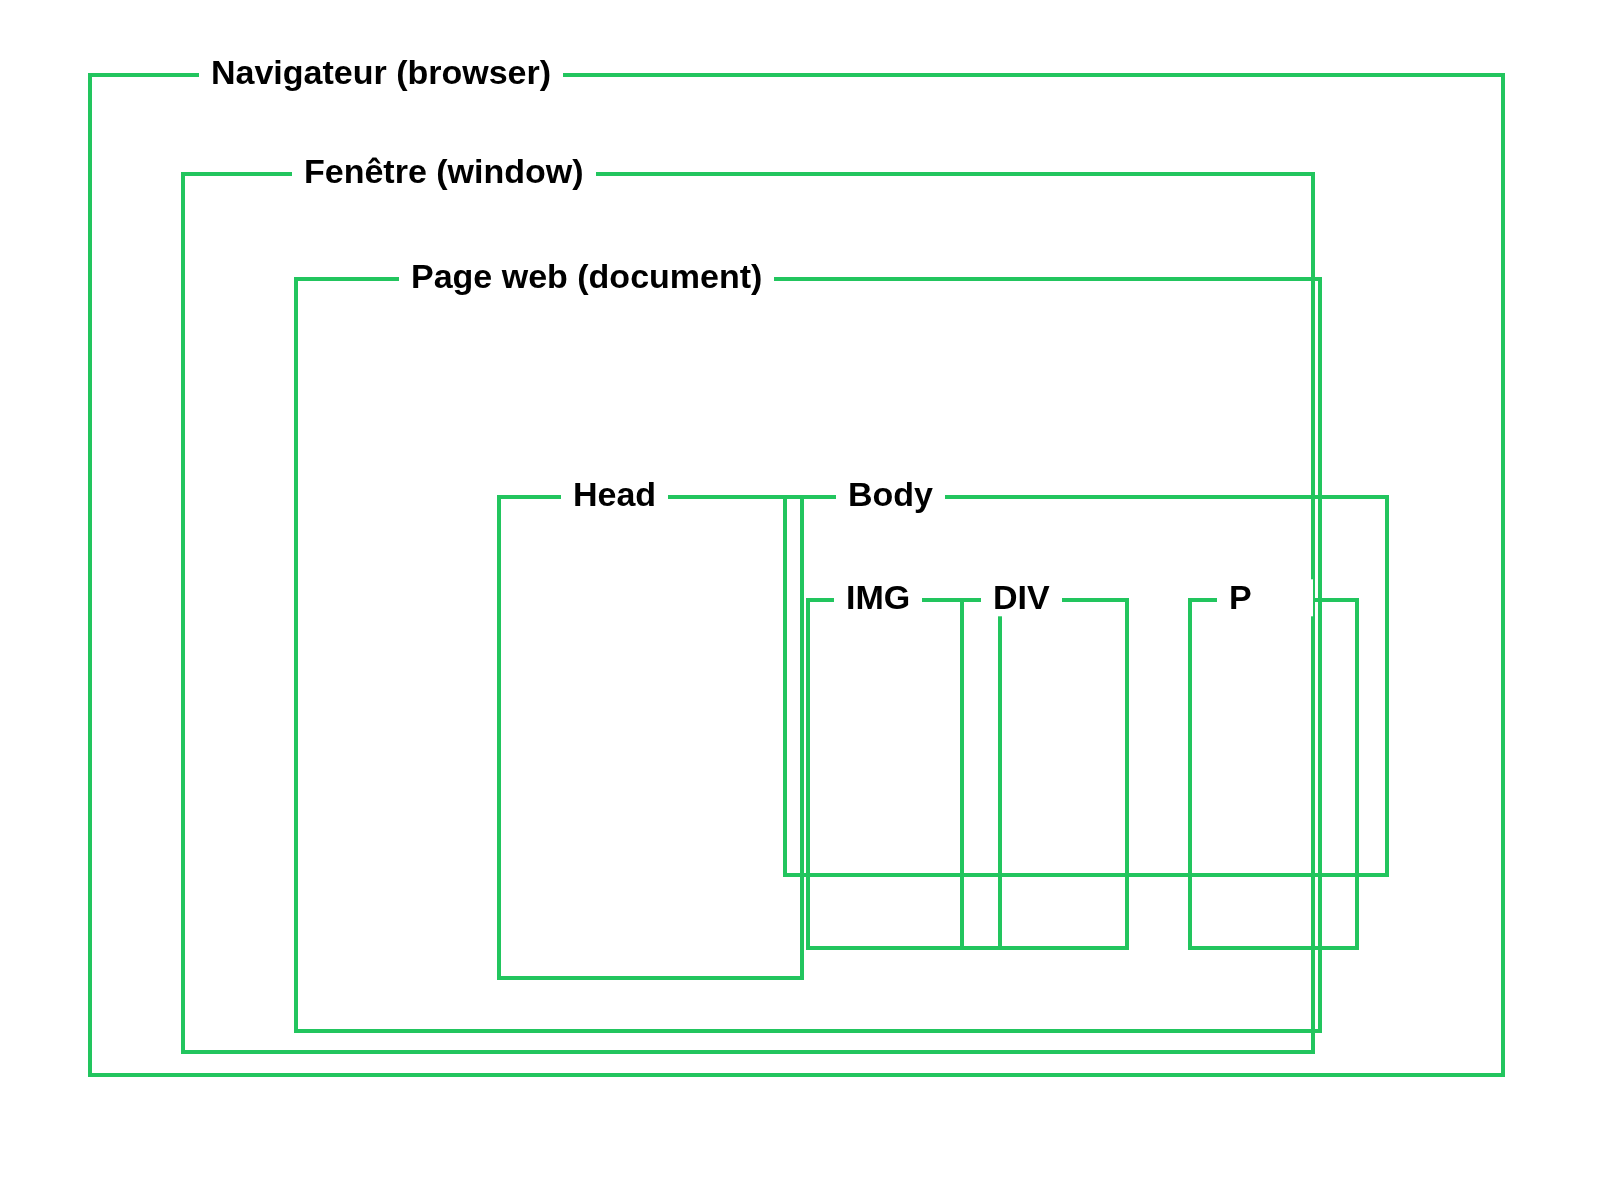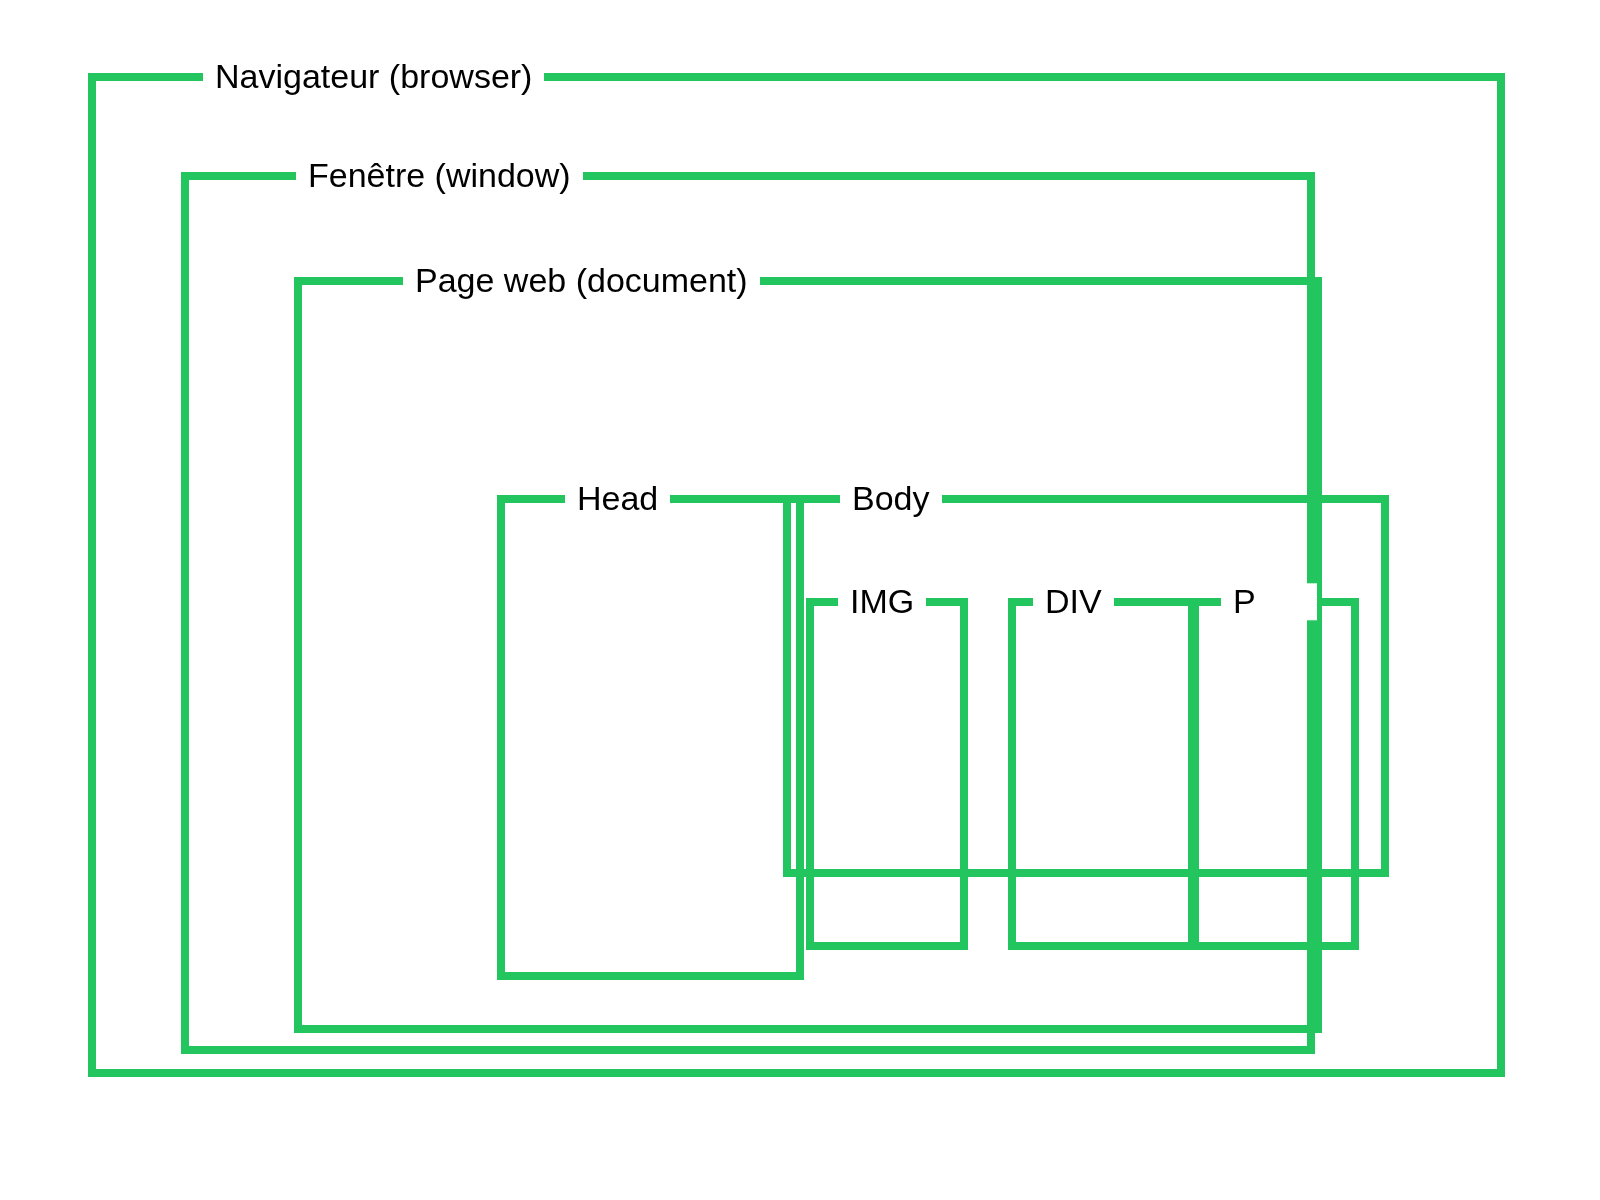--- a/index.html
+++ b/index.html
@@ -12,43 +12,44 @@
     width: 1600px;
     height: 1200px;
     background: #ffffff;
     font-family: "Liberation Sans", sans-serif;
     color: #000000;
     overflow: hidden;
   }
   .box {
     position: absolute;
     box-sizing: border-box;
-    border: 8px solid #22c55e;
+    border: 4px solid #22c55e;
     background: transparent;
+    font-weight: bold;
   }
   .box-label {
     position: absolute;
     top: -4px;
     transform: translateY(-50%);
     background: #ffffff;
     padding: 0 12px;
     font-size: 34px;
     line-height: 1.1;
     white-space: nowrap;
     color: #000000;
   }
   
   #box-browser  { left: 88px;  top: 73px;  width: 1417px; height: 1004px; }
   #box-window   { left: 181px; top: 172px; width: 1134px; height: 882px;  }
   #box-document { left: 294px; top: 277px; width: 1028px; height: 756px;  }
   #box-html     { left: 410px; top: 380px; width: 1009px; height: 628px;  }
   #box-head     { left: 497px; top: 495px; width: 307px;  height: 485px;  }
   #box-body     { left: 783px; top: 495px; width: 606px;  height: 382px;  }
-  #box-img      { left: 806px; top: 598px; width: 162px;  height: 352px;  }
-  #box-div      { left: 1008px; top: 598px; width: 191px;  height: 352px;  }
+  #box-img      { left: 806px; top: 598px; width: 196px;  height: 352px;  }
+  #box-div      { left: 960px; top: 598px; width: 169px;  height: 352px;  }
   #box-p        { left: 1188px;top: 598px; width: 171px;  height: 352px;  }
 
   
   #box-browser  > .box-label { left: 107px; }
   #box-window   > .box-label { left: 107px; }
   #box-document > .box-label { left: 101px; }
   #box-html     > .box-label { left: 102px; }
   #box-head     > .box-label { left: 60px;  }
   #box-body     > .box-label { left: 49px;  }
   #box-img      > .box-label { left: 24px;  }

